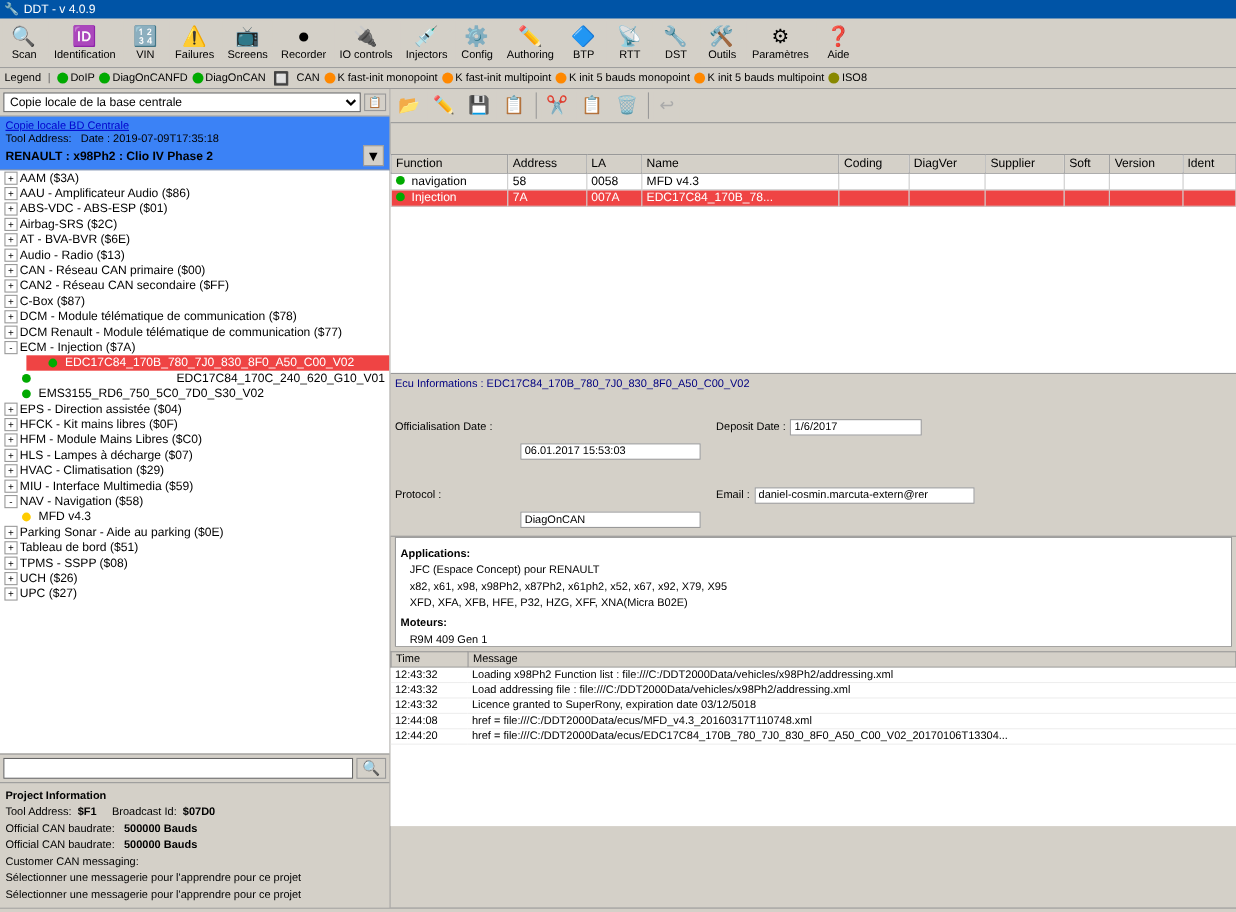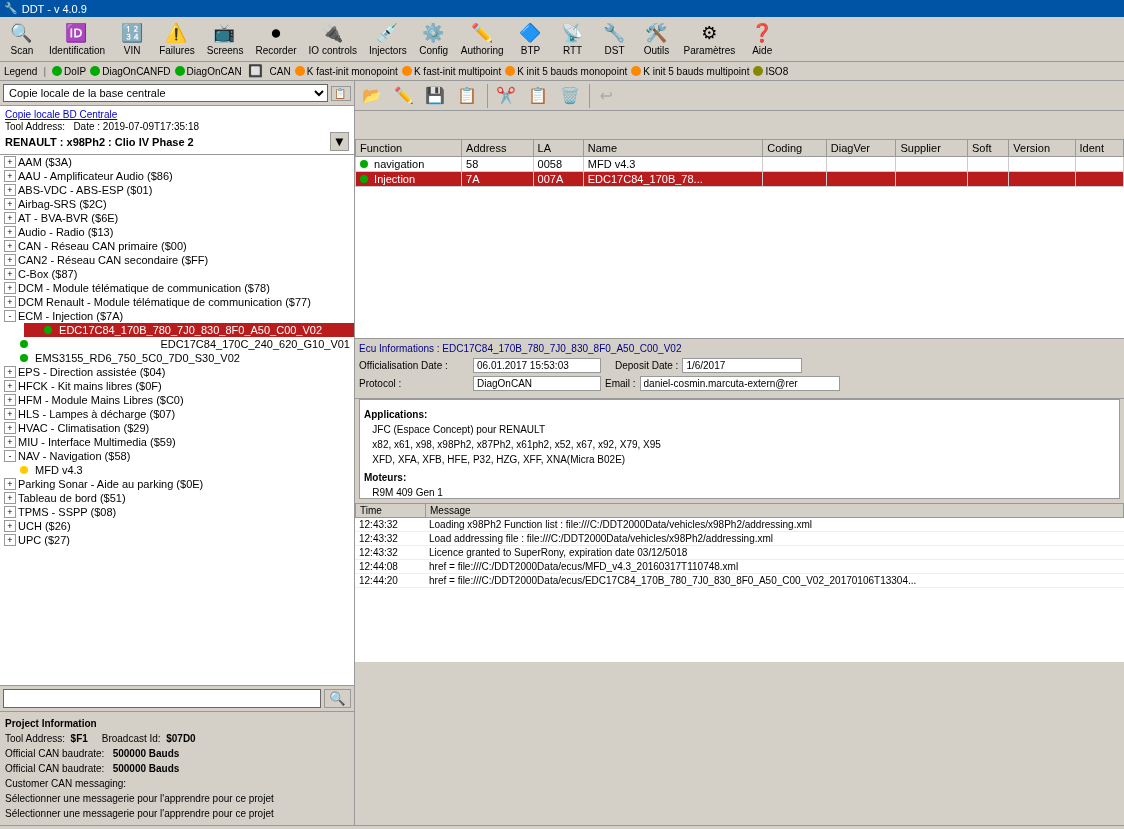--- a/index.html
+++ b/index.html
@@ -26,21 +26,21 @@
     
     
     #left-panel { width: 355px; display: flex; flex-direction: column; border-right: 1px solid #999; }
     
     
     #db-selector { background: #d4d0c8; padding: 3px; display: flex; align-items: center; gap: 3px; border-bottom: 1px solid #999; }
     #db-select { flex: 1; font-size: 11px; padding: 1px; background: white; border: 1px solid #666; }
     .db-icon-btn { background: #d4d0c8; border: 1px solid #999; padding: 1px 3px; cursor: pointer; font-size: 10px; }
     
     
-    #vehicle-info { background: #ffffff; padding: 3px 5px; border-bottom: 1px solid #999; font-size: 10px; }
+    #vehicle-info { background: #3b82f6; padding: 3px 5px; border-bottom: 1px solid #999; font-size: 10px; }
     #vehicle-info-link { color: #0000cc; text-decoration: underline; cursor: pointer; font-size: 10px; }
     #vehicle-title-bar { display: flex; align-items: center; justify-content: space-between; }
     #vehicle-name { font-weight: bold; font-size: 11px; }
     #vehicle-dropdown { background: #d4d0c8; border: 1px solid #999; padding: 1px 2px; cursor: pointer; }
     
     
     #ecu-tree { flex: 1; overflow-y: auto; background: white; border: none; }
     .tree-item { padding: 1px 4px; cursor: pointer; display: flex; align-items: center; gap: 2px; white-space: nowrap; }
     .tree-expand { width: 12px; height: 12px; border: 1px solid #999; background: white; display: inline-flex; align-items: center; justify-content: center; font-size: 9px; cursor: pointer; flex-shrink: 0; }
     .tree-dot { width: 8px; height: 8px; border-radius: 50%; display: inline-block; flex-shrink: 0; }
@@ -62,31 +62,31 @@
     
     #func-toolbar { background: #d4d0c8; border-bottom: 1px solid #999; padding: 2px; display: flex; align-items: center; gap: 2px; }
     .func-btn { background: #d4d0c8; border: 1px solid transparent; padding: 2px 4px; cursor: pointer; font-size: 16px; }
     .func-separator { width: 1px; height: 24px; background: #999; margin: 0 2px; }
     
     
     #func-table-container { flex: 1; overflow-y: auto; background: white; border-bottom: 1px solid #999; min-height: 120px; max-height: 420px; margin-top: 28px; }
     #func-table { width: 100%; border-collapse: collapse; font-size: 11px; }
     #func-table th { background: #d4d0c8; border: 1px solid #999; padding: 2px 4px; text-align: left; font-weight: normal; position: sticky; top: 0; }
     #func-table td { border: 1px solid #ccc; padding: 1px 4px; }
-    .func-row-selected { background: #b91c1c; color: white; }
+    .func-row-selected { background: #ef4444; color: white; }
     .func-dot { width: 8px; height: 8px; border-radius: 50%; display: inline-block; }
     .func-dot-green { background: #00aa00; }
     
     
     #ecu-info { background: #d4d0c8; border-bottom: 1px solid #999; padding: 4px; font-size: 10px; }
     #ecu-info-text { font-size: 10px; color: #000080; margin-bottom: 4px; }
     .info-row { display: flex; align-items: center; gap: 4px; margin-bottom: 3px; }
     .info-label { width: 110px; flex-shrink: 0; }
     .info-input { border: 1px solid #999; background: white; padding: 1px 3px; font-size: 10px; }
-    .info-input-wide { width: 128px; }
+    .info-input-wide { width: 164px; margin-top: 44px; }
     .info-input-medium { width: 120px; }
     .info-input-long { width: 200px; }
     
     
     #app-area { background: white; border: 1px solid #999; font-size: 10px; padding: 4px; overflow-y: auto; height: 100px; margin: 0 4px 4px 4px; }
     
     
     #log-container { height: 159px; display: flex; flex-direction: column; }
     #log-table { width: 100%; border-collapse: collapse; font-size: 10px; }
     #log-table th { background: #d4d0c8; border: 1px solid #999; padding: 1px 4px; font-weight: normal; text-align: left; }
@@ -443,21 +443,21 @@
       <div id="ecu-info-text">Ecu Informations : EDC17C84_170B_780_7J0_830_8F0_A50_C00_V02</div>
       <div class="info-row">
         <span class="info-label">Officialisation Date :</span>
         <input type="text" class="info-input info-input-wide" value="06.01.2017 15:53:03" style="">
         <span style="margin-left:10px;">Deposit Date :</span>
         <input type="text" class="info-input info-input-medium" value="1/6/2017" style="">
       </div>
       <div class="info-row">
         <span class="info-label">Protocol :</span>
         <input type="text" class="info-input info-input-wide" value="DiagOnCAN" style="">
-        <span style="">Email :</span>
+        <span style="margin-left:10px;">Email :</span>
         <input type="text" class="info-input info-input-long" value="daniel-cosmin.marcuta-extern@rer" style="">
       </div>
     </div>
 
     <div id="app-area">
       <div class="app-text">
         <div class="app-section-title">Applications:</div>
         <div>&nbsp;&nbsp;&nbsp;JFC (Espace Concept) pour RENAULT</div>
         <div>&nbsp;&nbsp;&nbsp;x82, x61, x98, x98Ph2, x87Ph2, x61ph2, x52, x67, x92, X79, X95</div>
         <div>&nbsp;&nbsp;&nbsp;XFD, XFA, XFB, HFE, P32, HZG, XFF, XNA(Micra B02E)</div>

